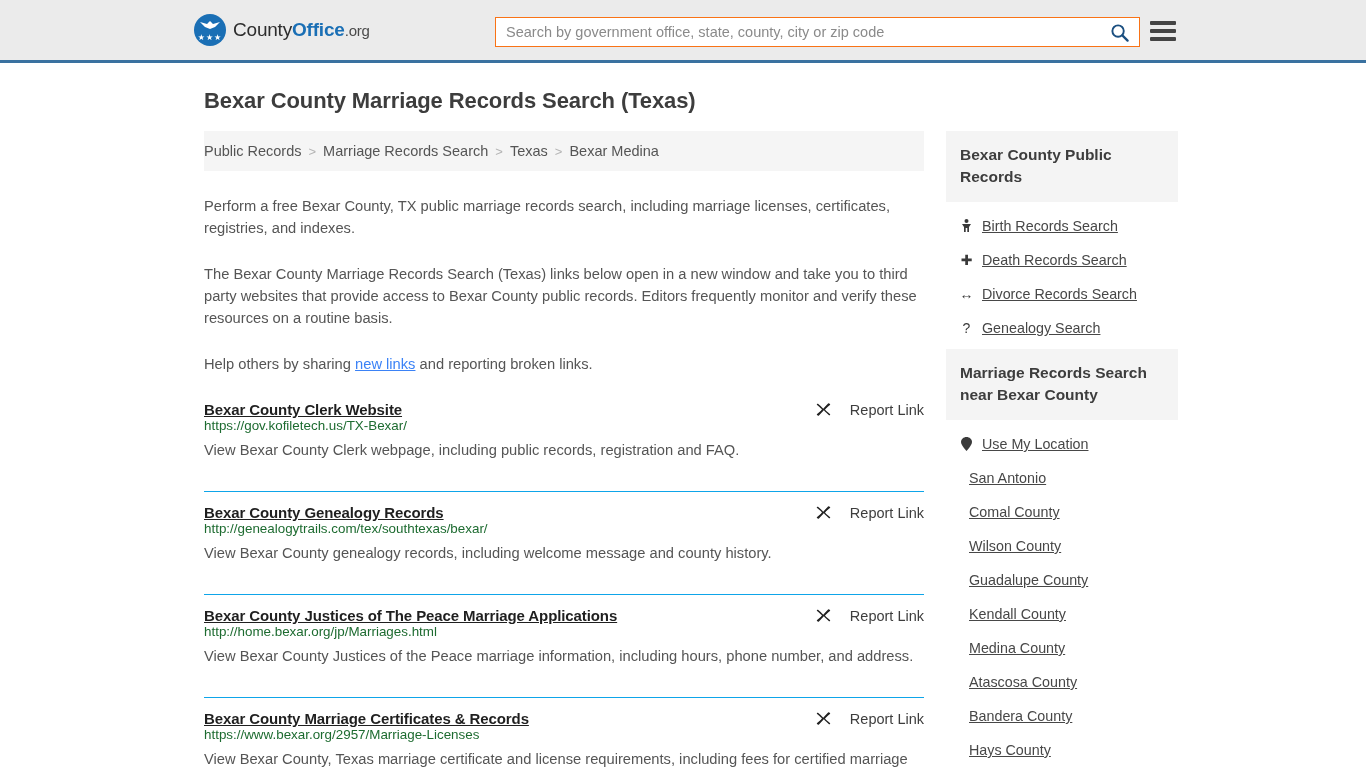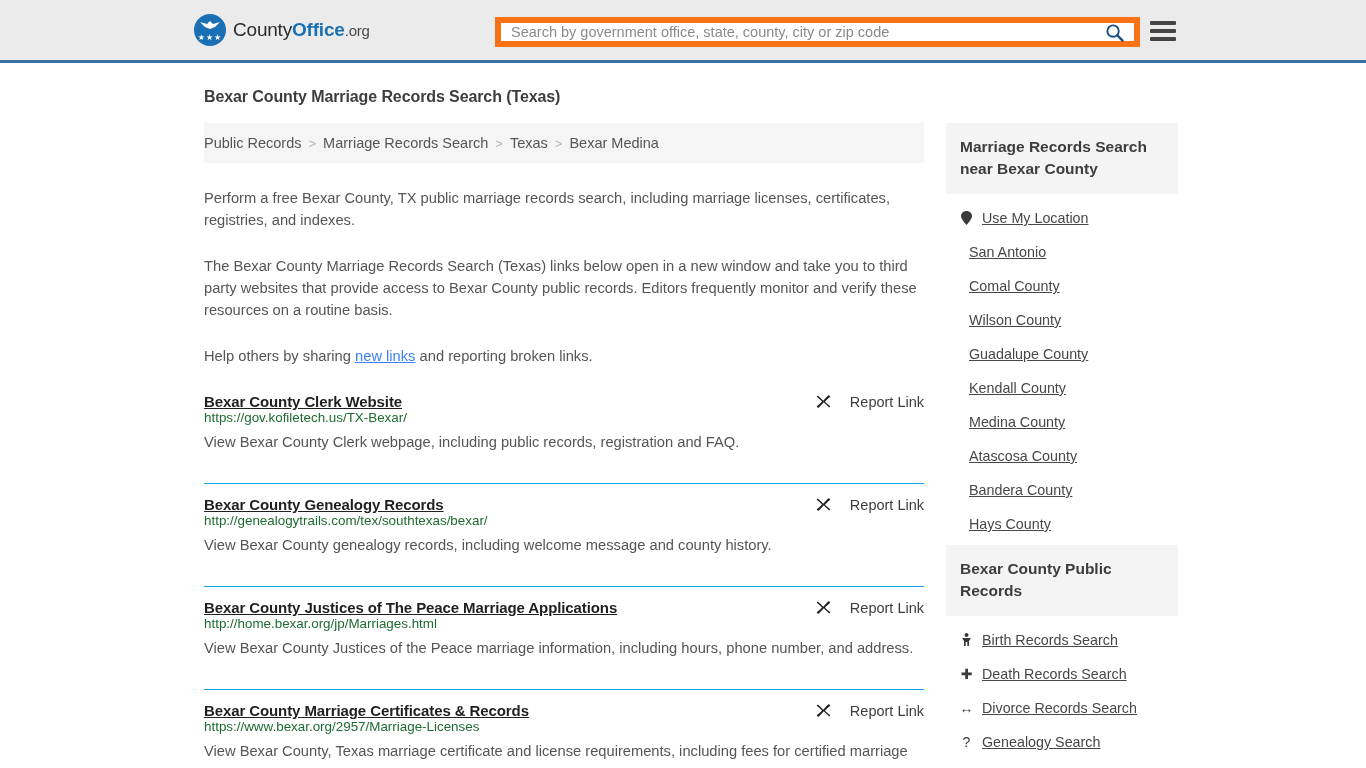--- a/index.html
+++ b/index.html
@@ -59,21 +59,21 @@
   #brand-text .bold-blue { font-weight: bold; color: #1a6fb5; }
   #brand-text .suffix { color: #4a4a4a; font-size: 15px; }
 
   #search-wrap {
     position: absolute;
     left: 495px;
     top: 17px;
     width: 645px;
     height: 30px;
     background: #ffffff;
-    border: 6px solid #f97316;
+    border: 1px solid #f97316;
     display: flex;
     align-items: center;
   }
   #search-input {
     flex: 1;
     height: 100%;
     border: none;
     outline: none;
     padding: 0 10px;
     font-size: 14.5px;
@@ -112,21 +112,21 @@
     border-radius: 1px;
   }
 
   
   #page {
     width: 1366px;
     padding: 0 194px 0 204px;
     position: relative;
   }
   #page-title {
-    font-size: 16px;
+    font-size: 22px;
     font-weight: bold;
     color: #3d3d3d;
     margin-top: 25px;
     letter-spacing: -.1px;
   }
   #layout {
     display: flex;
     gap: 22px;
     margin-top: 17px;
   }
@@ -355,70 +355,20 @@
             </div>
             <div class="result-url">https://www.bexar.org/2957/Marriage-Licenses</div>
             <div class="result-desc">View Bexar County, Texas marriage certificate and license requirements, including fees for certified marriage record copy requests.</div>
           </div>
         </div>
     </div>
 
     <div id="side-col">
 
       <div class="panel">
-        <div class="panel-head">Marriage Records Search near Bexar County</div>
-        <div class="panel-list" id="nearby-list">
-            <div class="panel-item">
-              <span class="panel-icon">
-                <svg width="11" height="14" viewBox="0 0 11 14">
-                  <path d="M5.5 0 C2.5 0 0 2.3 0 5.1 C0 8.6 5.5 14 5.5 14 C5.5 14 11 8.6 11 5.1 C11 2.3 8.5 0 5.5 0 Z" fill="#3a3a3a"></path>
-                </svg>
-              </span>
-              <a href="#">Use My Location</a>
-            </div>
-            <div class="panel-item plain">
-              <span class="panel-icon" style="width: 0px;"></span>
-              <a href="#">San Antonio</a>
-            </div>
-            <div class="panel-item plain">
-              <span class="panel-icon" style="width: 0px;"></span>
-              <a href="#">Comal County</a>
-            </div>
-            <div class="panel-item plain">
-              <span class="panel-icon" style="width: 0px;"></span>
-              <a href="#">Wilson County</a>
-            </div>
-            <div class="panel-item plain">
-              <span class="panel-icon" style="width: 0px;"></span>
-              <a href="#">Guadalupe County</a>
-            </div>
-            <div class="panel-item plain">
-              <span class="panel-icon" style="width: 0px;"></span>
-              <a href="#">Kendall County</a>
-            </div>
-            <div class="panel-item plain">
-              <span class="panel-icon" style="width: 0px;"></span>
-              <a href="#">Medina County</a>
-            </div>
-            <div class="panel-item plain">
-              <span class="panel-icon" style="width: 0px;"></span>
-              <a href="#">Atascosa County</a>
-            </div>
-            <div class="panel-item plain">
-              <span class="panel-icon" style="width: 0px;"></span>
-              <a href="#">Bandera County</a>
-            </div>
-            <div class="panel-item plain">
-              <span class="panel-icon" style="width: 0px;"></span>
-              <a href="#">Hays County</a>
-            </div>
-          </div>
-      </div>
-
-      <div class="panel">
         <div class="panel-head">Bexar County Public Records</div>
         <div class="panel-list" id="records-list">
             <div class="panel-item">
               <span class="panel-icon">
                 <svg width="11" height="14" viewBox="0 0 11 14">
                   <circle cx="5.5" cy="2" r="2" fill="#3a3a3a"></circle>
                   <path d="M1 5 L10 5 L8 8 L8 13 L6.3 13 L6.3 9 L4.7 9 L4.7 13 L3 13 L3 8 Z" fill="#3a3a3a"></path>
                 </svg>
               </span>
               <a href="#">Birth Records Search</a>
@@ -430,16 +380,66 @@
             <div class="panel-item">
               <span class="panel-icon">↔</span>
               <a href="#">Divorce Records Search</a>
             </div>
             <div class="panel-item">
               <span class="panel-icon">?</span>
               <a href="#">Genealogy Search</a>
             </div>
           </div>
       </div>
+
+      <div class="panel">
+        <div class="panel-head">Marriage Records Search near Bexar County</div>
+        <div class="panel-list" id="nearby-list">
+            <div class="panel-item">
+              <span class="panel-icon">
+                <svg width="11" height="14" viewBox="0 0 11 14">
+                  <path d="M5.5 0 C2.5 0 0 2.3 0 5.1 C0 8.6 5.5 14 5.5 14 C5.5 14 11 8.6 11 5.1 C11 2.3 8.5 0 5.5 0 Z" fill="#3a3a3a"></path>
+                </svg>
+              </span>
+              <a href="#">Use My Location</a>
+            </div>
+            <div class="panel-item plain">
+              <span class="panel-icon" style="width: 0px;"></span>
+              <a href="#">San Antonio</a>
+            </div>
+            <div class="panel-item plain">
+              <span class="panel-icon" style="width: 0px;"></span>
+              <a href="#">Comal County</a>
+            </div>
+            <div class="panel-item plain">
+              <span class="panel-icon" style="width: 0px;"></span>
+              <a href="#">Wilson County</a>
+            </div>
+            <div class="panel-item plain">
+              <span class="panel-icon" style="width: 0px;"></span>
+              <a href="#">Guadalupe County</a>
+            </div>
+            <div class="panel-item plain">
+              <span class="panel-icon" style="width: 0px;"></span>
+              <a href="#">Kendall County</a>
+            </div>
+            <div class="panel-item plain">
+              <span class="panel-icon" style="width: 0px;"></span>
+              <a href="#">Medina County</a>
+            </div>
+            <div class="panel-item plain">
+              <span class="panel-icon" style="width: 0px;"></span>
+              <a href="#">Atascosa County</a>
+            </div>
+            <div class="panel-item plain">
+              <span class="panel-icon" style="width: 0px;"></span>
+              <a href="#">Bandera County</a>
+            </div>
+            <div class="panel-item plain">
+              <span class="panel-icon" style="width: 0px;"></span>
+              <a href="#">Hays County</a>
+            </div>
+          </div>
+      </div>
     </div>
 
   </div>
 </div>
 
 </body></html>

